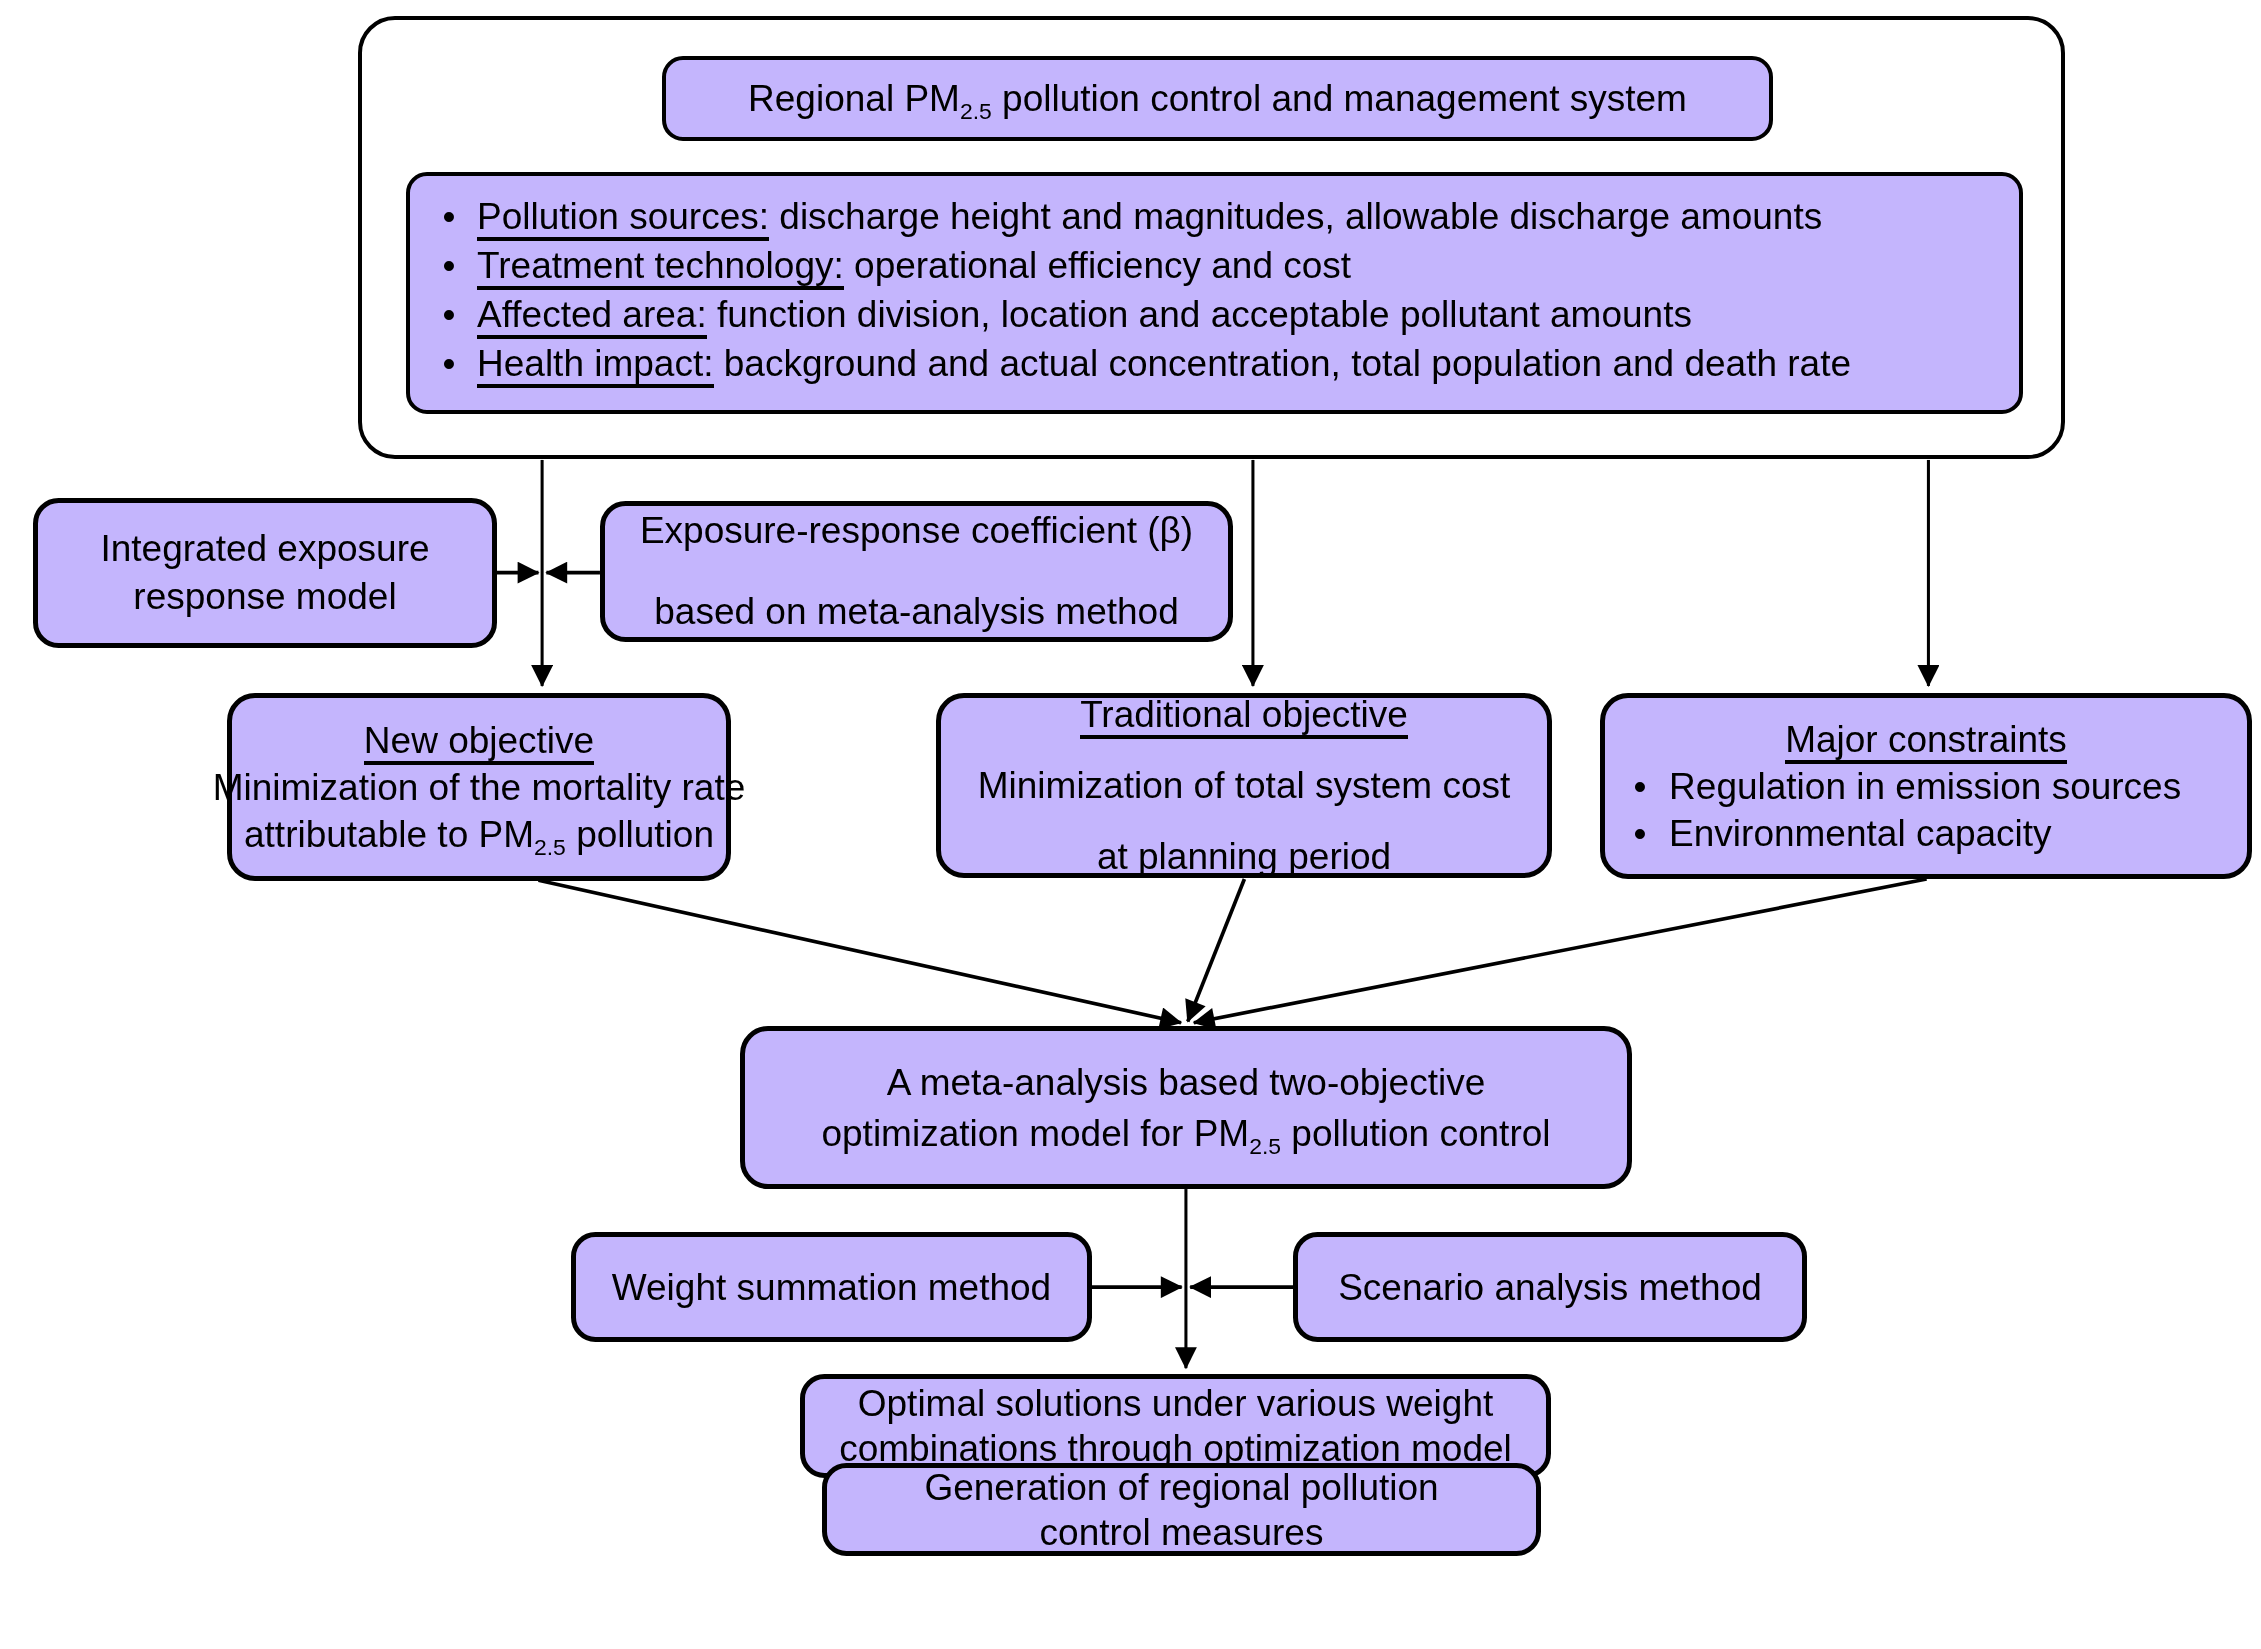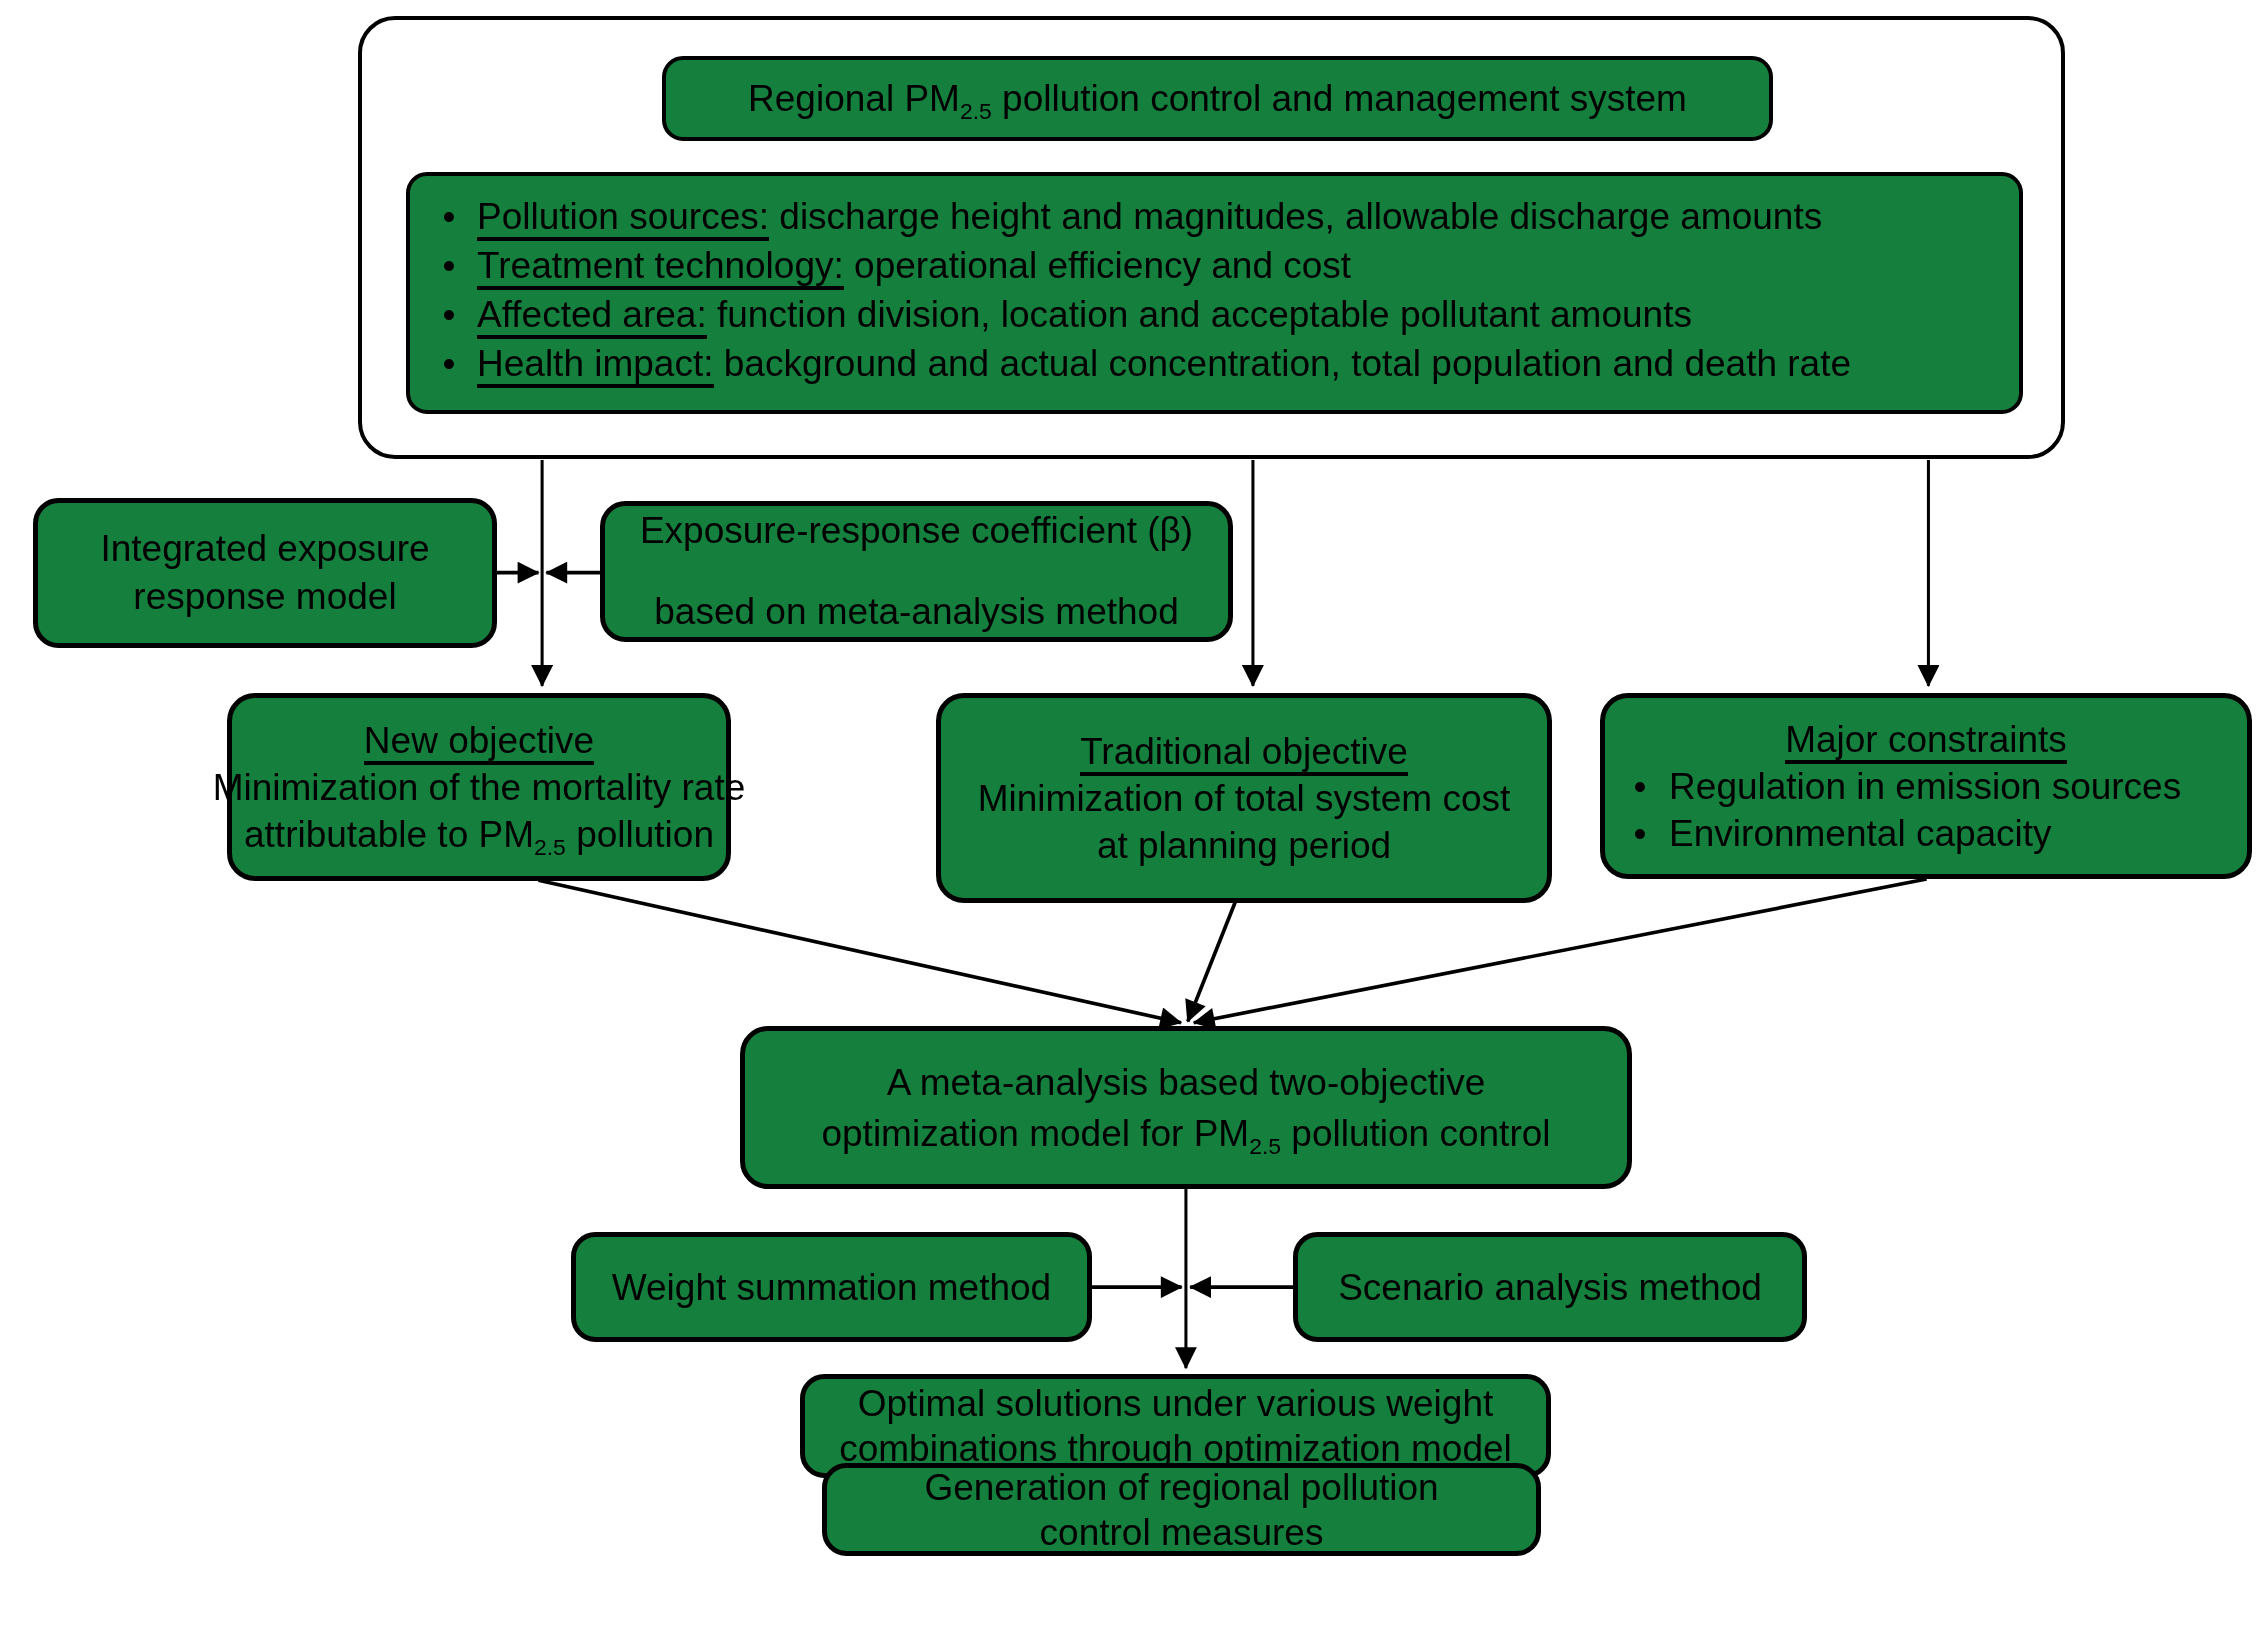--- a/index.html
+++ b/index.html
@@ -8,21 +8,21 @@
     width:2261px;height:1649px;
     background:#ffffff;
     font-family:"Liberation Sans",sans-serif;
     color:#000;
     overflow:hidden;
   }
   #edges{position:absolute;left:0;top:0;width:100%;height:100%;}
   .node{
     position:absolute;
     box-sizing:border-box;
-    background:#15803d;
+    background:#c4b5fd;
     border:5.5px solid #000;
     display:flex;
     flex-direction:column;
     align-items:center;
     justify-content:center;
     text-align:center;
     font-size:37px;
     line-height:47px;
     z-index:2;
   }
@@ -49,21 +49,21 @@
   }
   .bullet-row{
     display:flex;align-items:baseline;
     line-height:49px;white-space:nowrap;
   }
   .bullet-dot{flex:0 0 55px;text-align:center;}
   #system-bullets .bullet-dot{flex-basis:56px;}
   #integrated-box{left:33px;top:498px;width:464px;height:150px;border-radius:25.6px;line-height:48px;align-items:center;}
   #coefficient-box{left:600px;top:501px;width:633px;height:141px;border-radius:25.6px;line-height:48px;gap:33px;}
   #new-objective-box{left:227px;top:693px;width:504px;height:188px;border-radius:28px;}
-  #traditional-objective-box{left:936px;top:693px;width:616px;height:210px;border-radius:28px;}
+  #traditional-objective-box{left:936px;top:693px;width:616px;height:185px;border-radius:28px;gap:24px;}
   #constraints-box{
     left:1600px;top:693px;width:652px;height:186px;border-radius:28px;
     align-items:stretch;text-align:left;padding:0 6.1px 0 6.1px;
   }
   #constraints-box .heading-line{text-align:center;}
   #constraints-box .bullet-row{line-height:47px;}
   #constraints-box .bullet-dot{flex:0 0 58px;text-align:center;}
   #optimization-box{left:740px;top:1026px;width:892px;height:163px;border-radius:28px;line-height:51px;padding-bottom:0;}
   #weight-box{left:571px;top:1232px;width:521px;height:110px;border-radius:24.4px;}
   #scenario-box{left:1293px;top:1232px;width:514px;height:110px;border-radius:24.4px;}

